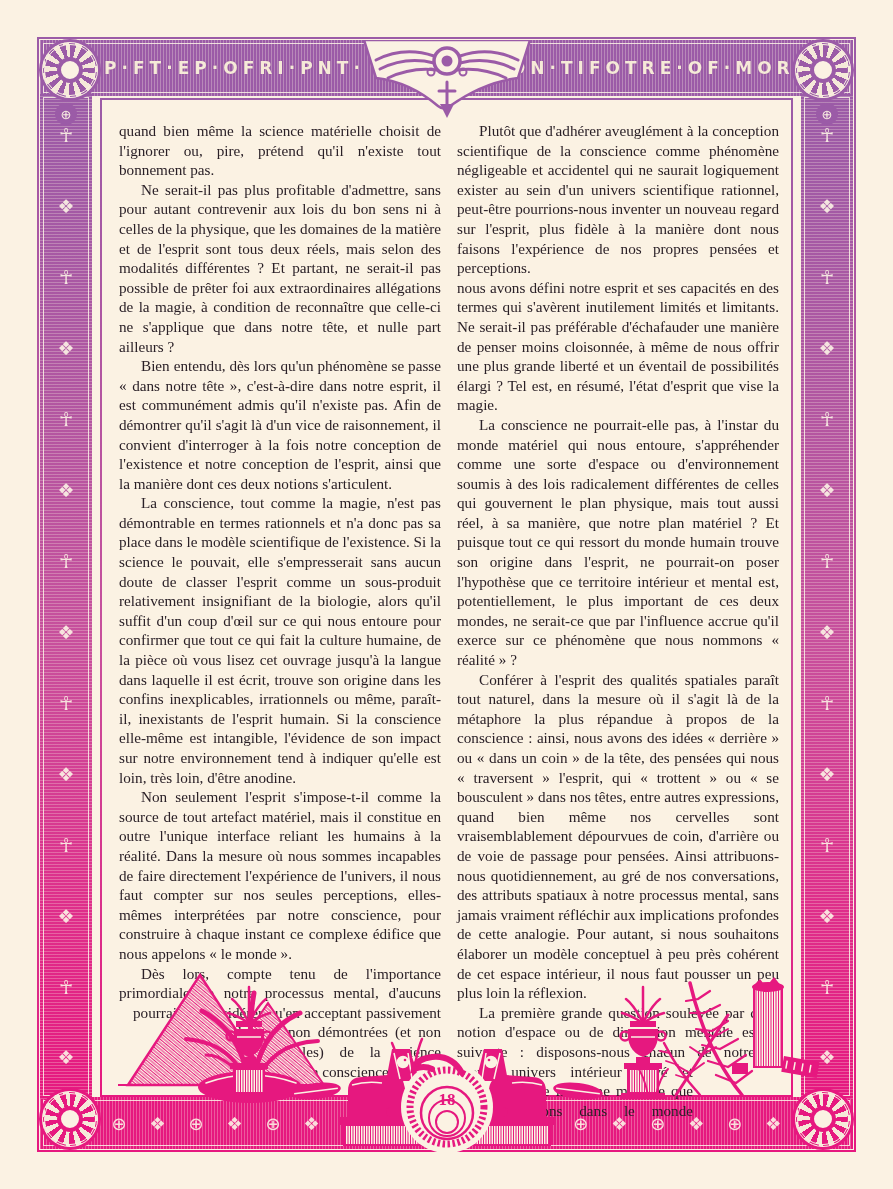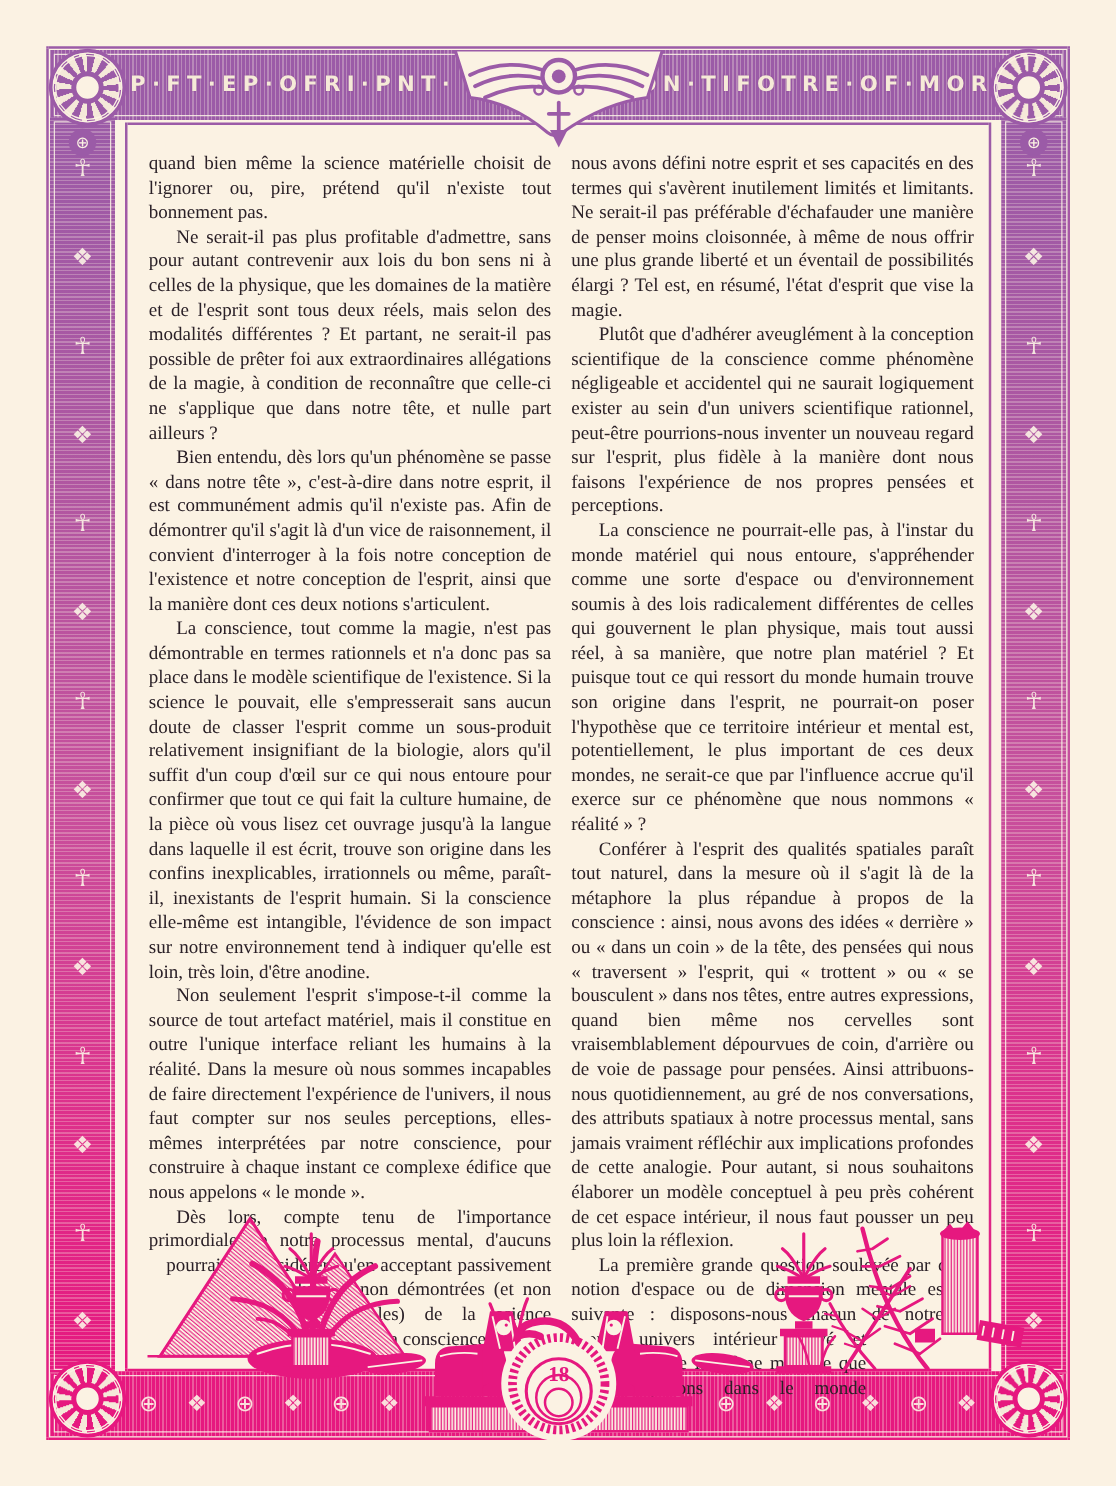--- a/index.html
+++ b/index.html
@@ -179,22 +179,22 @@
       <p class="para">Non seulement l'esprit s'impose-t-il comme la source de tout artefact matériel, mais il constitue en outre l'unique interface reliant les humains à la réalité. Dans la mesure où nous sommes incapables de faire directement l'expérience de l'univers, il nous faut compter sur nos seules perceptions, elles-mêmes interprétées par notre conscience, pour construire à chaque instant ce complexe édifice que nous appelons « le monde ».</p>
     </div>
   <div>
     <div class="stair-left"></div>
     <p class="para">Dès lors, compte tenu de l'importance primordiale de notre processus mental, d'aucuns pourraient considérer qu'en acceptant passivement les conclusions non démontrées (et non démontrables) de la science concernant la conscience,</p>
   </div>
 </div>
 
 <div class="col col-right">
   <div>
+      <p class="para">Plutôt que d'adhérer aveuglément à la conception scientifique de la conscience comme phénomène négligeable et accidentel qui ne saurait logiquement exister au sein d'un univers scientifique rationnel, peut-être pourrions-nous inventer un nouveau regard sur l'esprit, plus fidèle à la manière dont nous faisons l'expérience de nos propres pensées et perceptions.</p>
       <p class="para flush">nous avons défini notre esprit et ses capacités en des termes qui s'avèrent inutilement limités et limitants. Ne serait-il pas préférable d'échafauder une manière de penser moins cloisonnée, à même de nous offrir une plus grande liberté et un éventail de possibilités élargi ? Tel est, en résumé, l'état d'esprit que vise la magie.</p>
-      <p class="para">Plutôt que d'adhérer aveuglément à la conception scientifique de la conscience comme phénomène négligeable et accidentel qui ne saurait logiquement exister au sein d'un univers scientifique rationnel, peut-être pourrions-nous inventer un nouveau regard sur l'esprit, plus fidèle à la manière dont nous faisons l'expérience de nos propres pensées et perceptions.</p>
       <p class="para">La conscience ne pourrait-elle pas, à l'instar du monde matériel qui nous entoure, s'appréhender comme une sorte d'espace ou d'environnement soumis à des lois radicalement différentes de celles qui gouvernent le plan physique, mais tout aussi réel, à sa manière, que notre plan matériel ? Et puisque tout ce qui ressort du monde humain trouve son origine dans l'esprit, ne pourrait-on poser l'hypothèse que ce territoire intérieur et mental est, potentiellement, le plus important de ces deux mondes, ne serait-ce que par l'influence accrue qu'il exerce sur ce phénomène que nous nommons « réalité » ?</p>
       <p class="para">Conférer à l'esprit des qualités spatiales paraît tout naturel, dans la mesure où il s'agit là de la métaphore la plus répandue à propos de la conscience : ainsi, nous avons des idées « derrière » ou « dans un coin » de la tête, des pensées qui nous « traversent » l'esprit, qui « trottent » ou « se bousculent » dans nos têtes, entre autres expressions, quand bien même nos cervelles sont vraisemblablement dépourvues de coin, d'arrière ou de voie de passage pour pensées. Ainsi attribuons-nous quotidiennement, au gré de nos conversations, des attributs spatiaux à notre processus mental, sans jamais vraiment réfléchir aux implications profondes de cette analogie. Pour autant, si nous souhaitons élaborer un modèle conceptuel à peu près cohérent de cet espace intérieur, il nous faut pousser un peu plus loin la réflexion.</p>
     </div>
   <div>
     <div class="fern-right"></div>
     <p class="para">La première grande question soulevée par cette notion d'espace ou de dimension mentale est la suivante : disposons-nous chacun de notre propre univers intérieur privé et hermétique, de la même manière que nous disposons dans le monde physique</p>
   </div>
 </div>
 
 <svg class="decor" viewBox="0 0 893 230">

